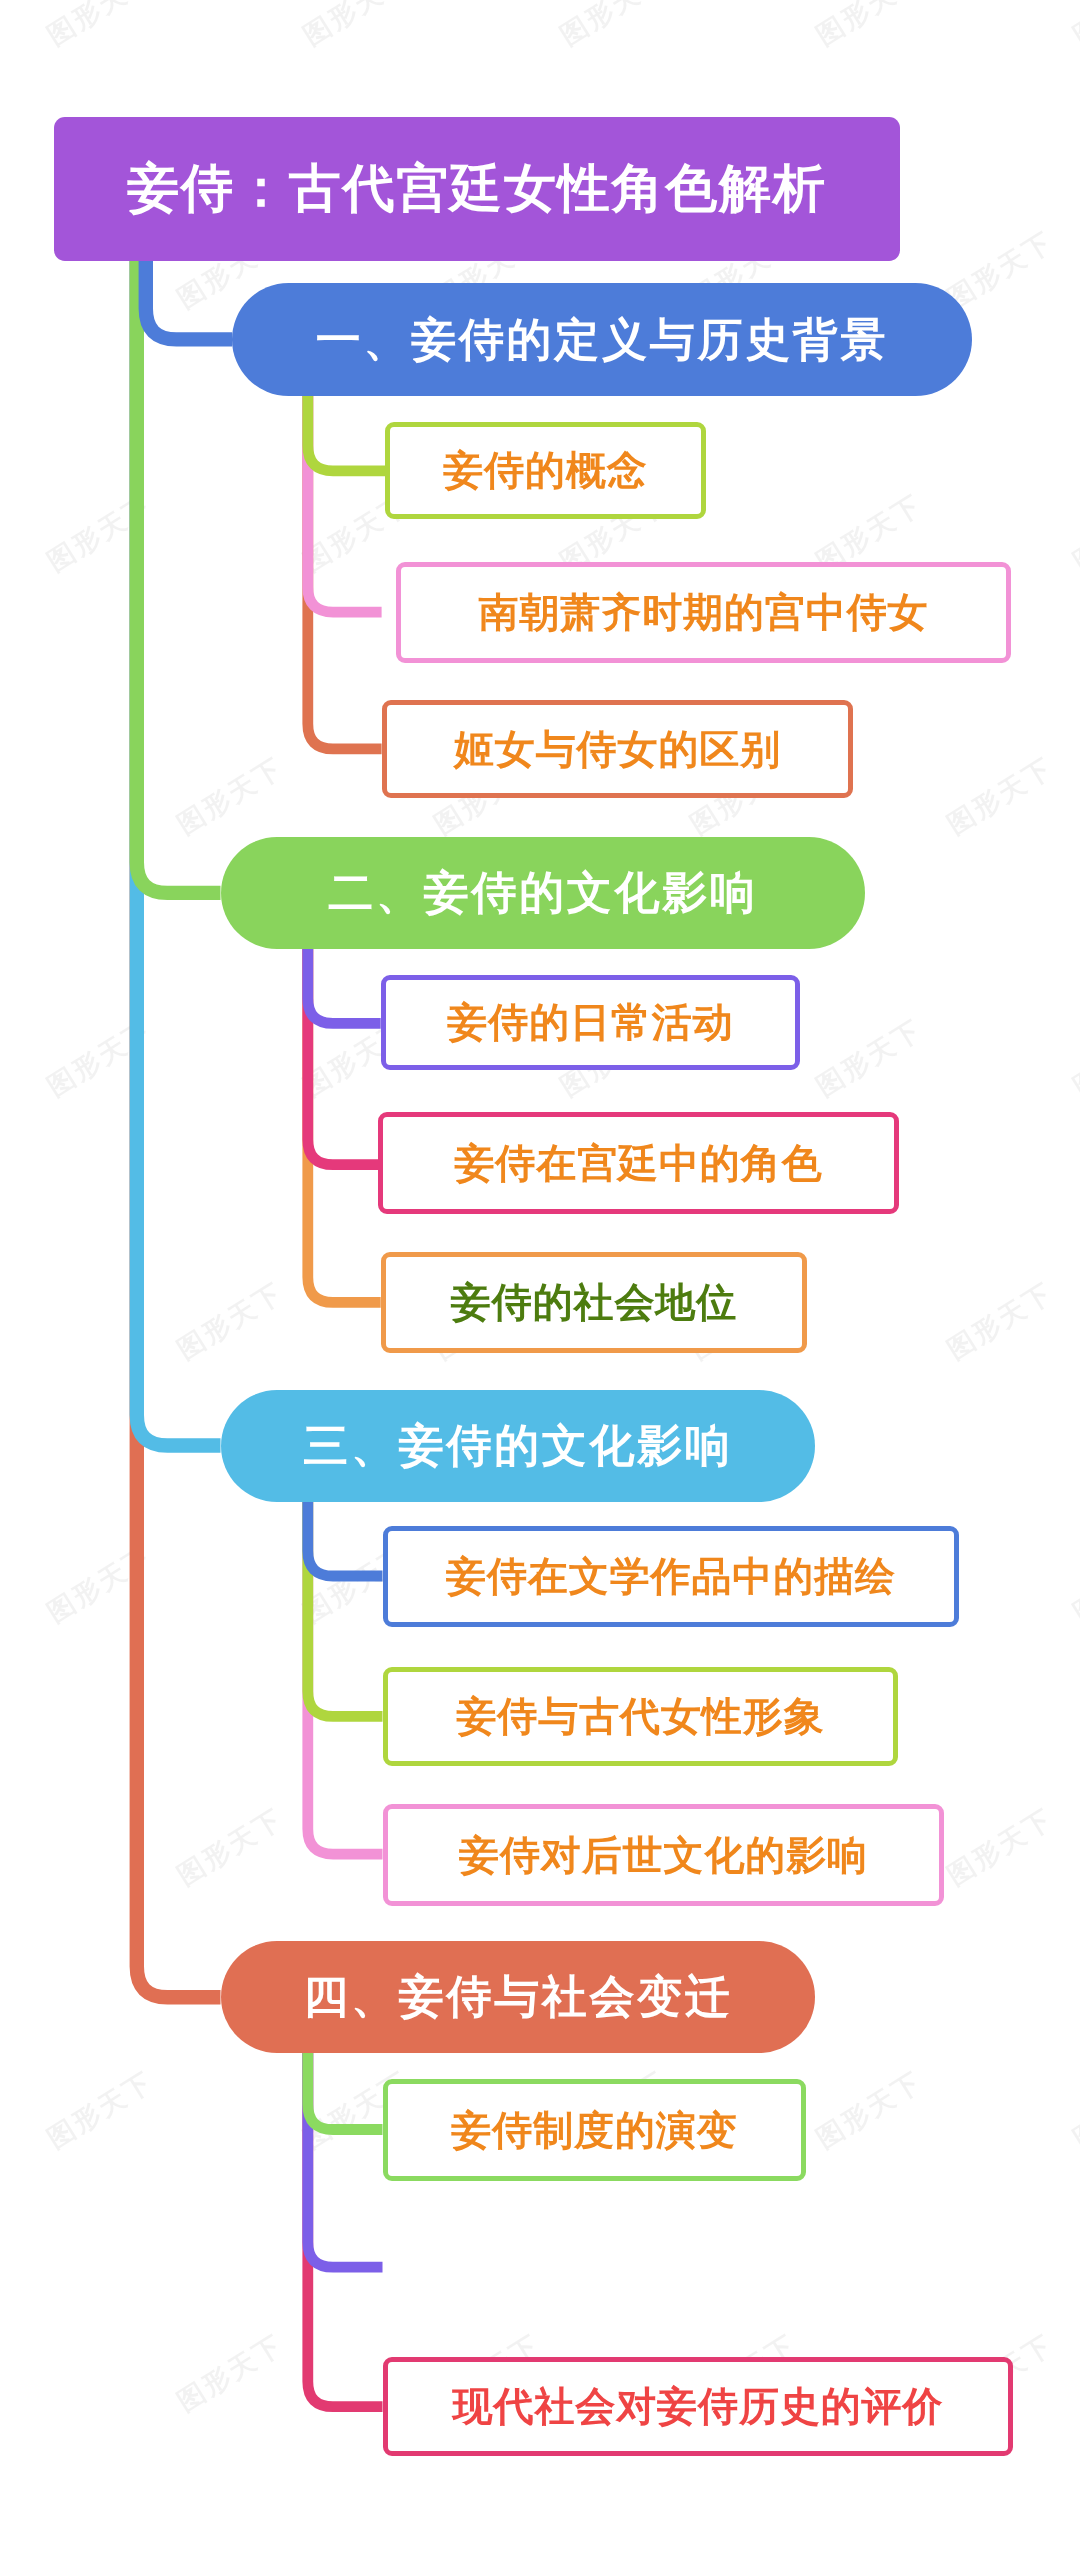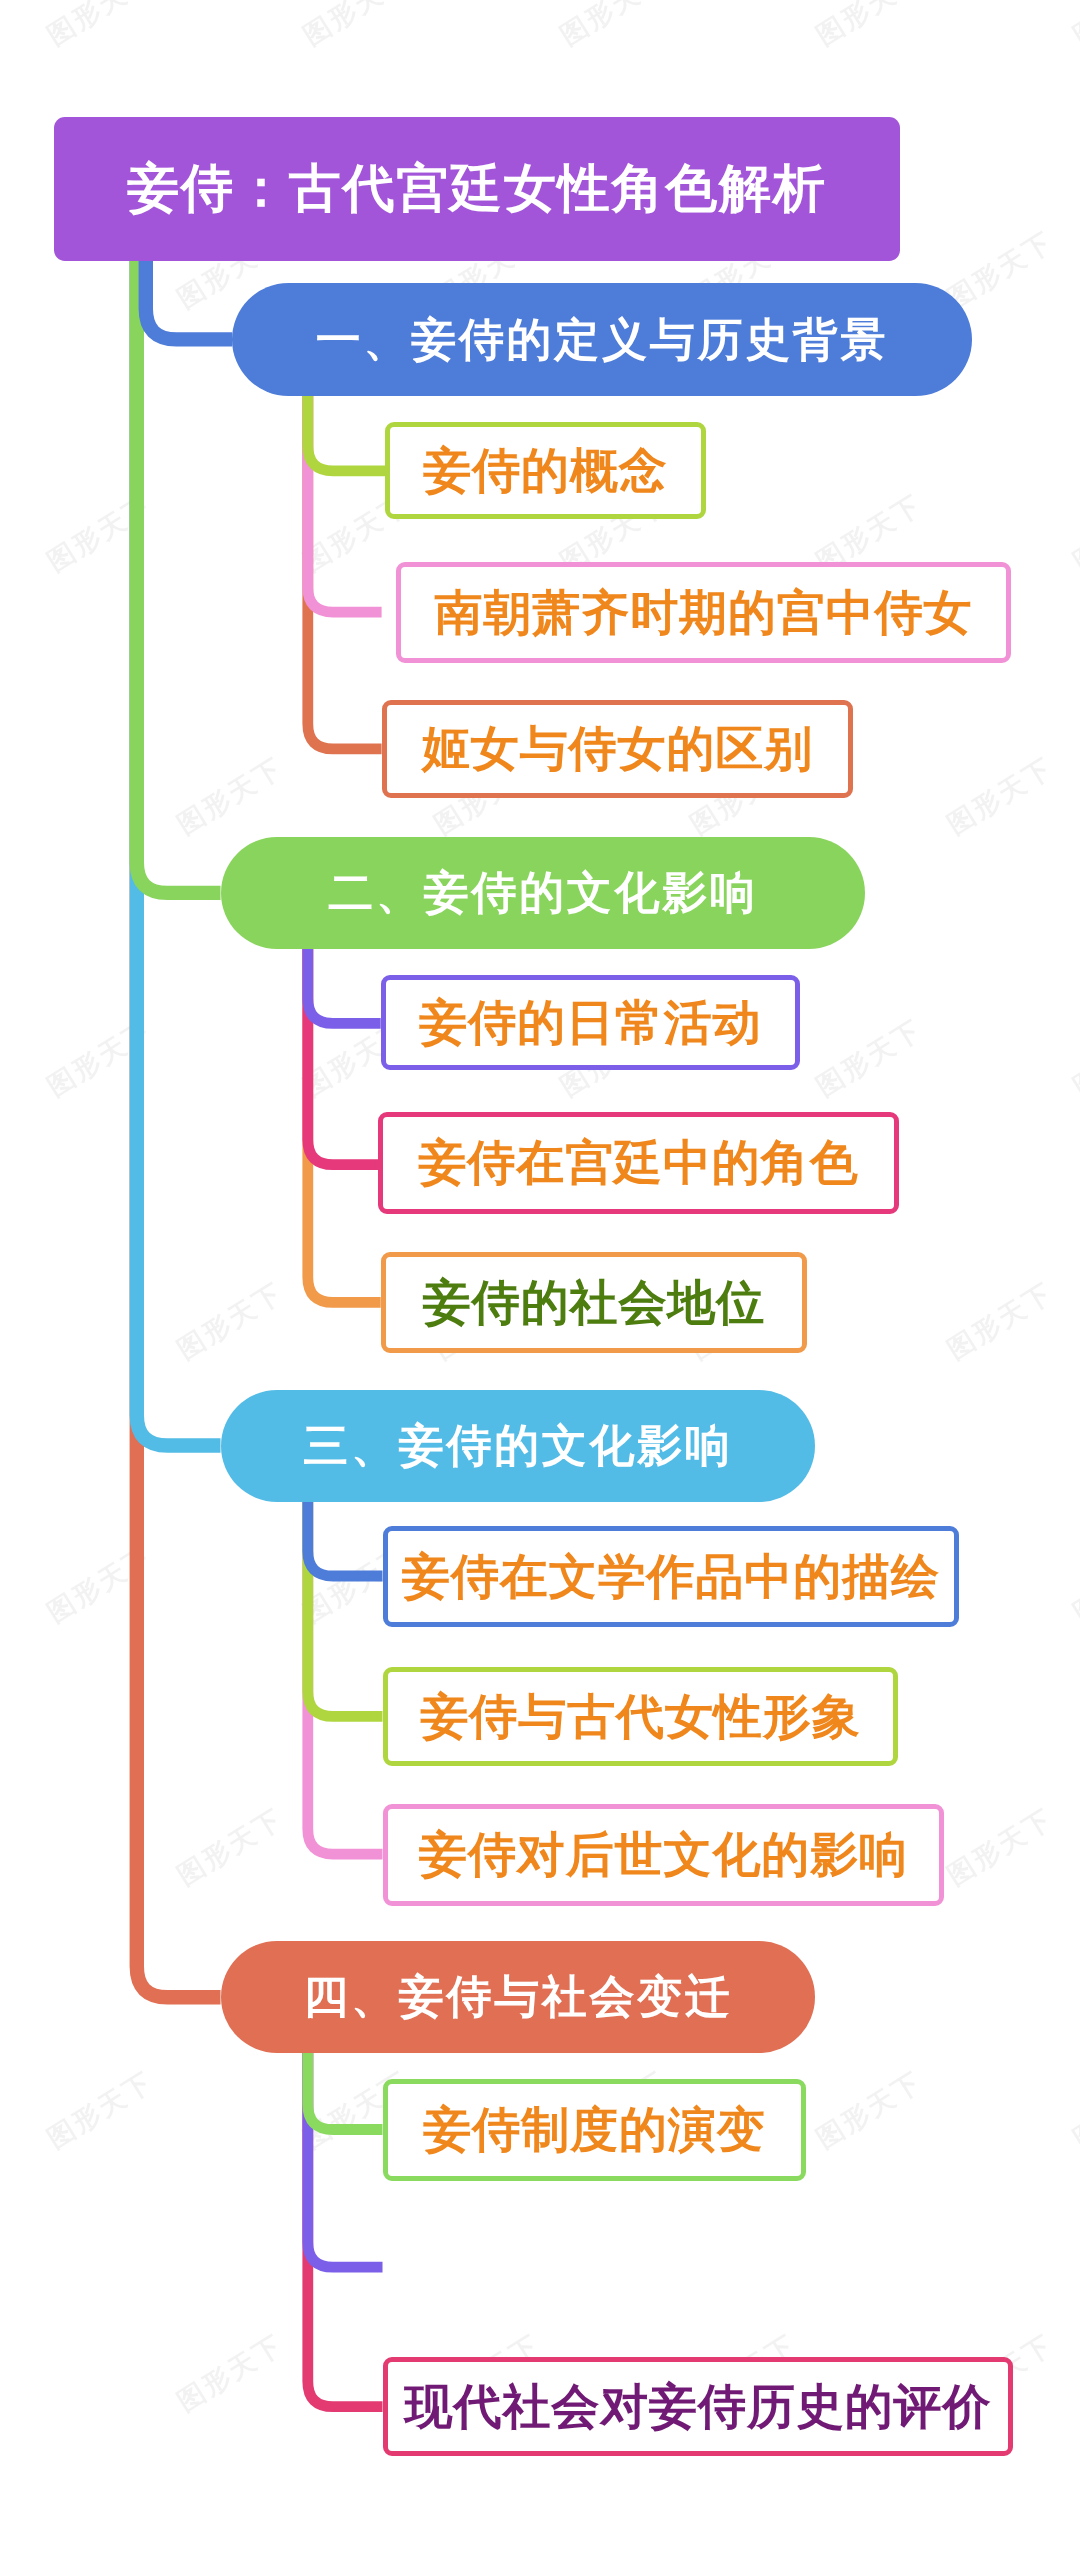--- a/index.html
+++ b/index.html
@@ -42,21 +42,21 @@
     border-radius:63px;
     color:#ffffff;
     font-size:45px;
     font-weight:bold;
     letter-spacing:2.7px;
   }
   .child{
     background:#ffffff;
     border:5.4px solid #ccc;
     border-radius:9px;
-    font-size:48px;
+    font-size:40px;
     font-weight:bold;
     letter-spacing:0.9px;
   }
   .node span{white-space:nowrap;}
 </style>
 </head>
 <body>
 
 <div class="canvas">
 
@@ -175,17 +175,17 @@
     <span style="color: rgb(240, 135, 28);">妾侍对后世文化的影响</span>
   </div>
 
   <div class="node pill" style="left: 221px; top: 1941px; width: 594px; height: 112px; background-color: rgb(224, 111, 83);">
     <span>四、妾侍与社会变迁</span>
   </div>
   <div class="node child" style="left: 383px; top: 2079px; width: 423px; height: 102px; border-color: rgb(139, 218, 96);">
     <span style="color: rgb(240, 135, 28);">妾侍制度的演变</span>
   </div>
   <div class="node child" style="left: 383px; top: 2357px; width: 630px; height: 99px; border-color: rgb(226, 58, 113);">
-    <span style="color: #701a75;">现代社会对妾侍历史的评价</span>
+    <span style="color: #ef4444;">现代社会对妾侍历史的评价</span>
   </div>
 
 </div>
 
 
 </body></html>

